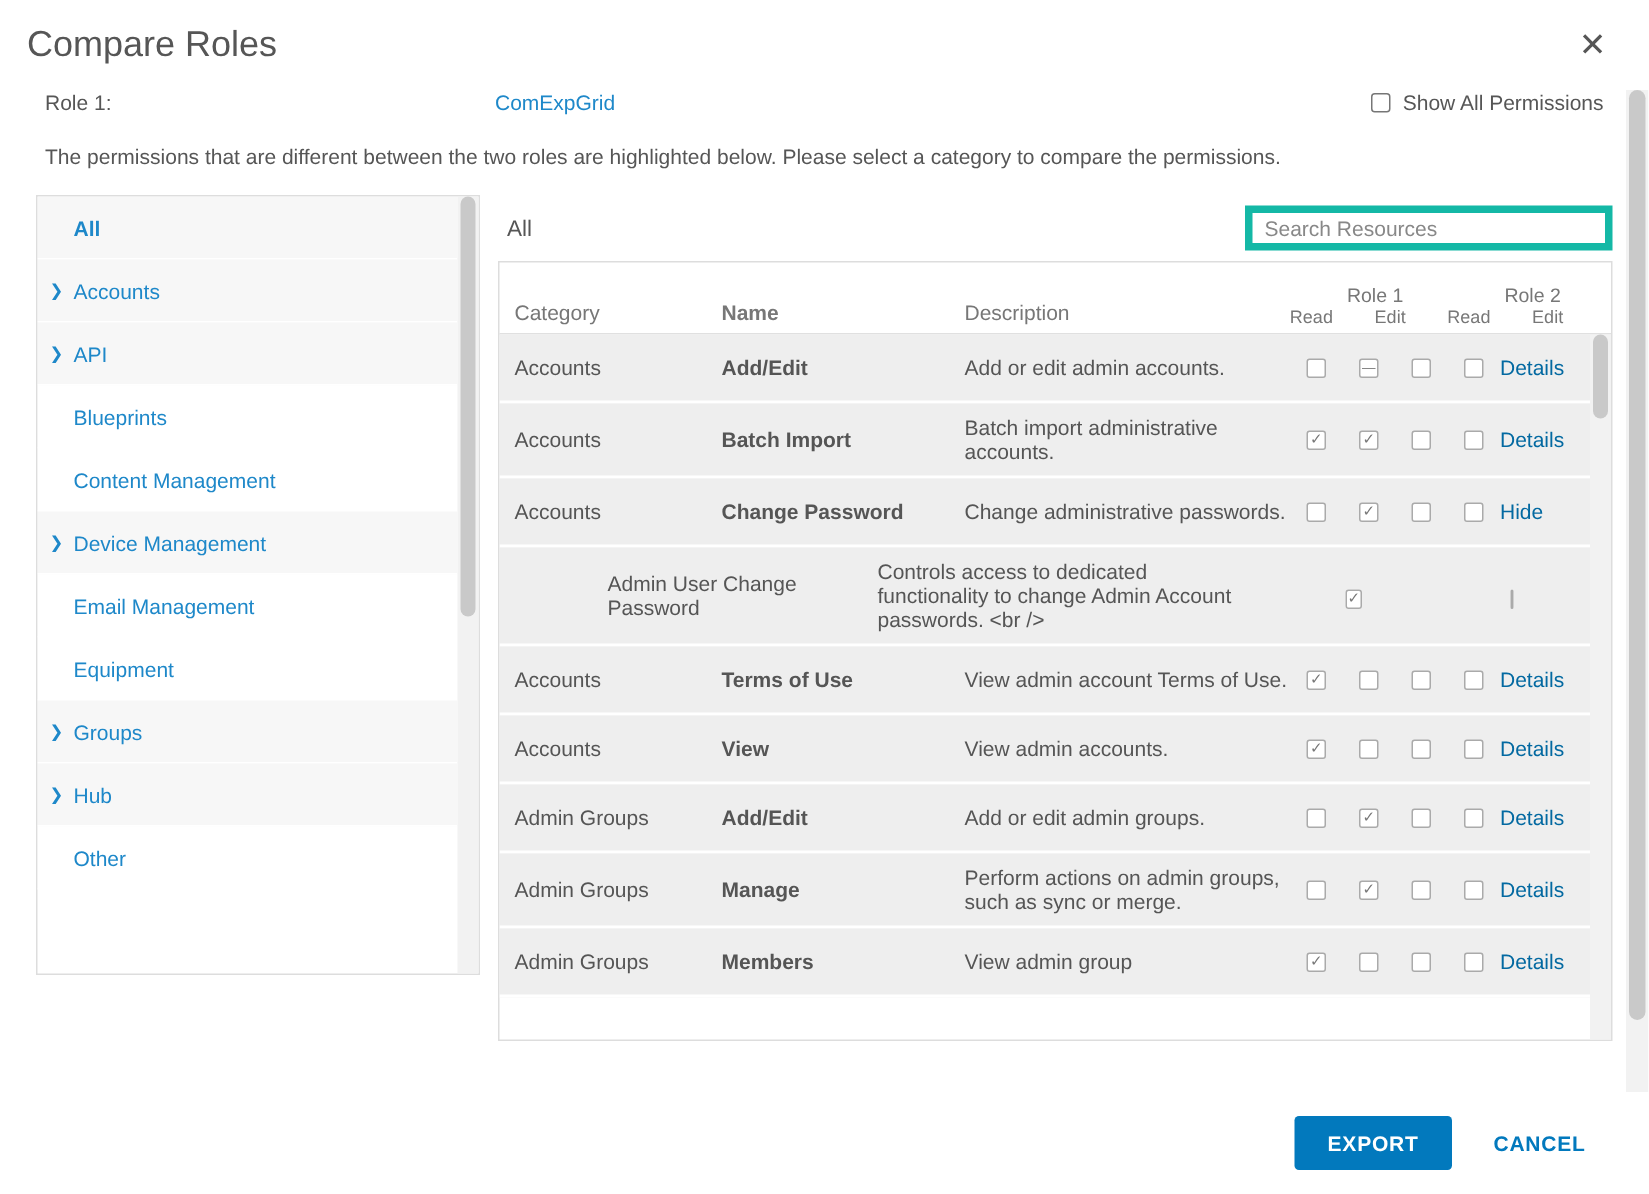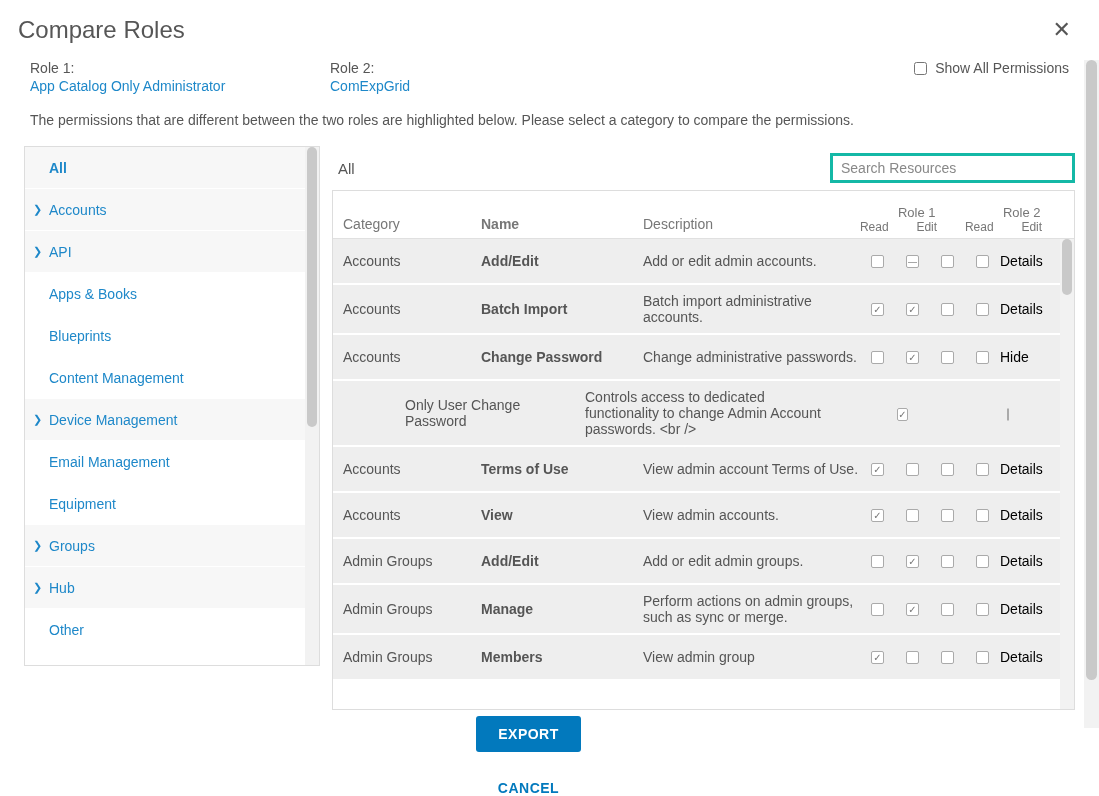--- a/index.html
+++ b/index.html
@@ -53,21 +53,21 @@
   padding: 0 4px;
 }
 .left-col { width: 296px; flex-shrink: 0; }
 .right-col { flex: 1; }
 .col-header-row { display: flex; align-items: center; height: 44px; }
 .col-header-label { font-size: 15px; color: #565656; padding-left: 14px; }
 .right-header-row {
   display: flex; align-items: center; height: 44px; justify-content: space-between;
 }
 .search-input {
-  width: 245px; height: 30px; padding: 0 8px; border: 3px solid #14b8a6;
+  width: 245px; height: 30px; padding: 0 8px; border: 5px solid #14b8a6;
   font-size: 14px; color: #565656;
 }
 .search-input::placeholder { color: #888; }
 .cat-panel {
   border: 1px solid #ddd;
   height: 520px;
   display: flex;
 }
 .cat-list {
   flex: 1;
@@ -157,32 +157,31 @@
   border: 1px solid #aaa;
   border-radius: 2px;
   background: #fff;
   font-size: 10px;
   line-height: 11px;
   text-align: center;
   color: #777;
 }
 .ck.checked::after { content: "✓"; }
 .ck.indet::after { content: "—"; font-size: 9px; }
-.details-link { color: #000000; font-size: 14px; cursor: pointer; }
+.details-link { color: #0369a1; font-size: 14px; cursor: pointer; }
 .modal-footer {
   position: absolute;
   bottom: 0; left: 0; right: 0;
   height: 68px;
   display: flex;
   justify-content: flex-end;
   align-items: center;
   gap: 28px;
   padding-right: 42px;
   background: #fff;
-  flex-direction: column;
 }
 .btn-export {
   background: #0279bd; color: #fff;
   padding: 10px 22px; border: none;
   font-size: 14px; font-weight: 600;
   letter-spacing: 0.5px; border-radius: 3px;
   cursor: pointer;
 }
 .btn-cancel {
   background: transparent; color: #0279bd;
@@ -207,24 +206,22 @@
 <div class="modal">
   <div class="modal-header">
     <div class="modal-title">Compare Roles</div>
     <div class="close-x">✕</div>
   </div>
 
   <div class="content-scroll">
     <div class="roles-row">
       <div class="role-block">
         <div class="role-label">Role 1:</div>
-        <div class="role-name">App Catalog Only Administrator</div>
       </div>
       <div class="role-block">
-        <div class="role-label">Role 2:</div>
         <div class="role-name">ComExpGrid</div>
       </div>
       <div class="show-perm-block">
         <input type="checkbox" style="">
         <span>Show All Permissions</span>
       </div>
     </div>
 
     <div class="description-text">The permissions that are different between the two roles are highlighted below. Please select a category to compare the permissions.</div>
 
@@ -236,24 +233,20 @@
                 <span class="chev"></span>
                 <span class="cat-label">All</span>
               </div>
               <div class="cat-item">
                 <span class="chev">❯</span>
                 <span class="cat-label">Accounts</span>
               </div>
               <div class="cat-item">
                 <span class="chev">❯</span>
                 <span class="cat-label">API</span>
-              </div>
-              <div class="cat-item light">
-                <span class="chev"></span>
-                <span class="cat-label">Apps &amp; Books</span>
               </div>
               <div class="cat-item light">
                 <span class="chev"></span>
                 <span class="cat-label">Blueprints</span>
               </div>
               <div class="cat-item light">
                 <span class="chev"></span>
                 <span class="cat-label">Content Management</span>
               </div>
               <div class="cat-item">
@@ -342,21 +335,21 @@
                   <div class="col-desc">Change administrative passwords.</div>
                   <div class="checks">
                     <span class="ck"></span>
                     <span class="ck checked"></span>
                     <span class="ck"></span>
                     <span class="ck"></span>
                   </div>
                   <div class="col-link"><span class="details-link">Hide</span></div>
                 </div>
                 <div class="perm-row sub">
-                  <div class="sub-name">Only User Change Password</div>
+                  <div class="sub-name">Admin User Change Password</div>
                   <div class="sub-desc">Controls access to dedicated functionality to change Admin Account passwords. &lt;br /&gt;</div>
                   <div class="checks" style="width: 210px;">
                     <span style="width: 70px; text-align: center;"><span class="ck checked"></span></span>
                     <span style="width: 70px; text-align: center;"><span class="ck"></span></span>
                   </div>
                 </div>
                 <div class="perm-row">
                   <div class="col-cat">Accounts</div>
                   <div class="col-name">Terms of Use</div>
                   <div class="col-desc">View admin account Terms of Use.</div>

